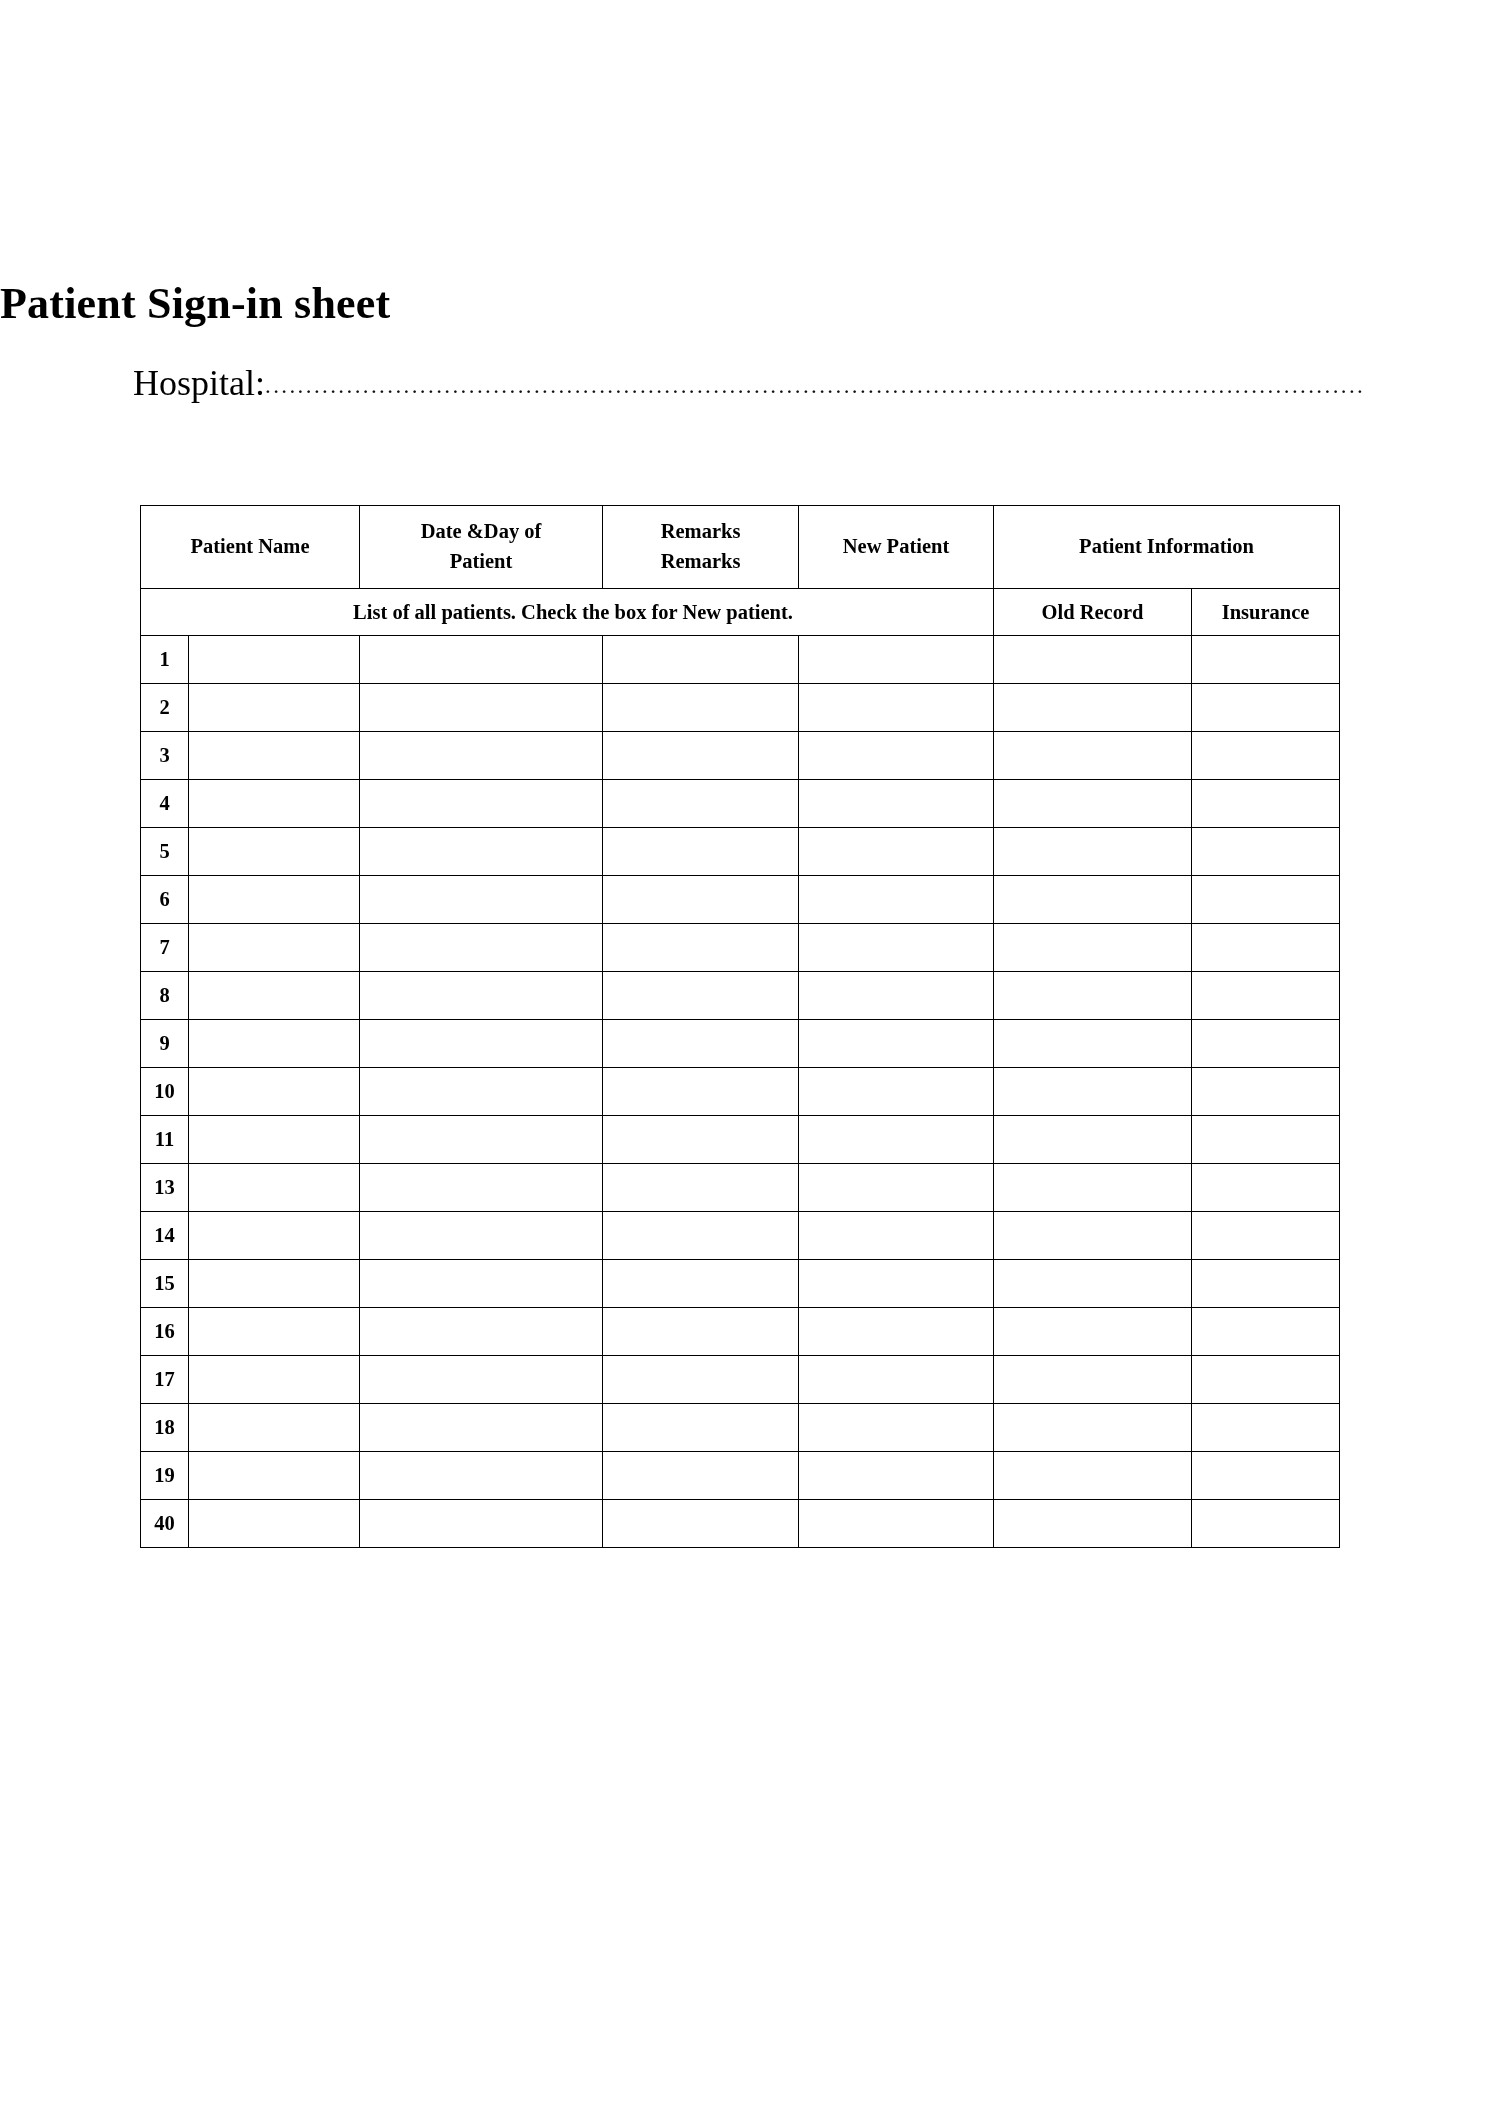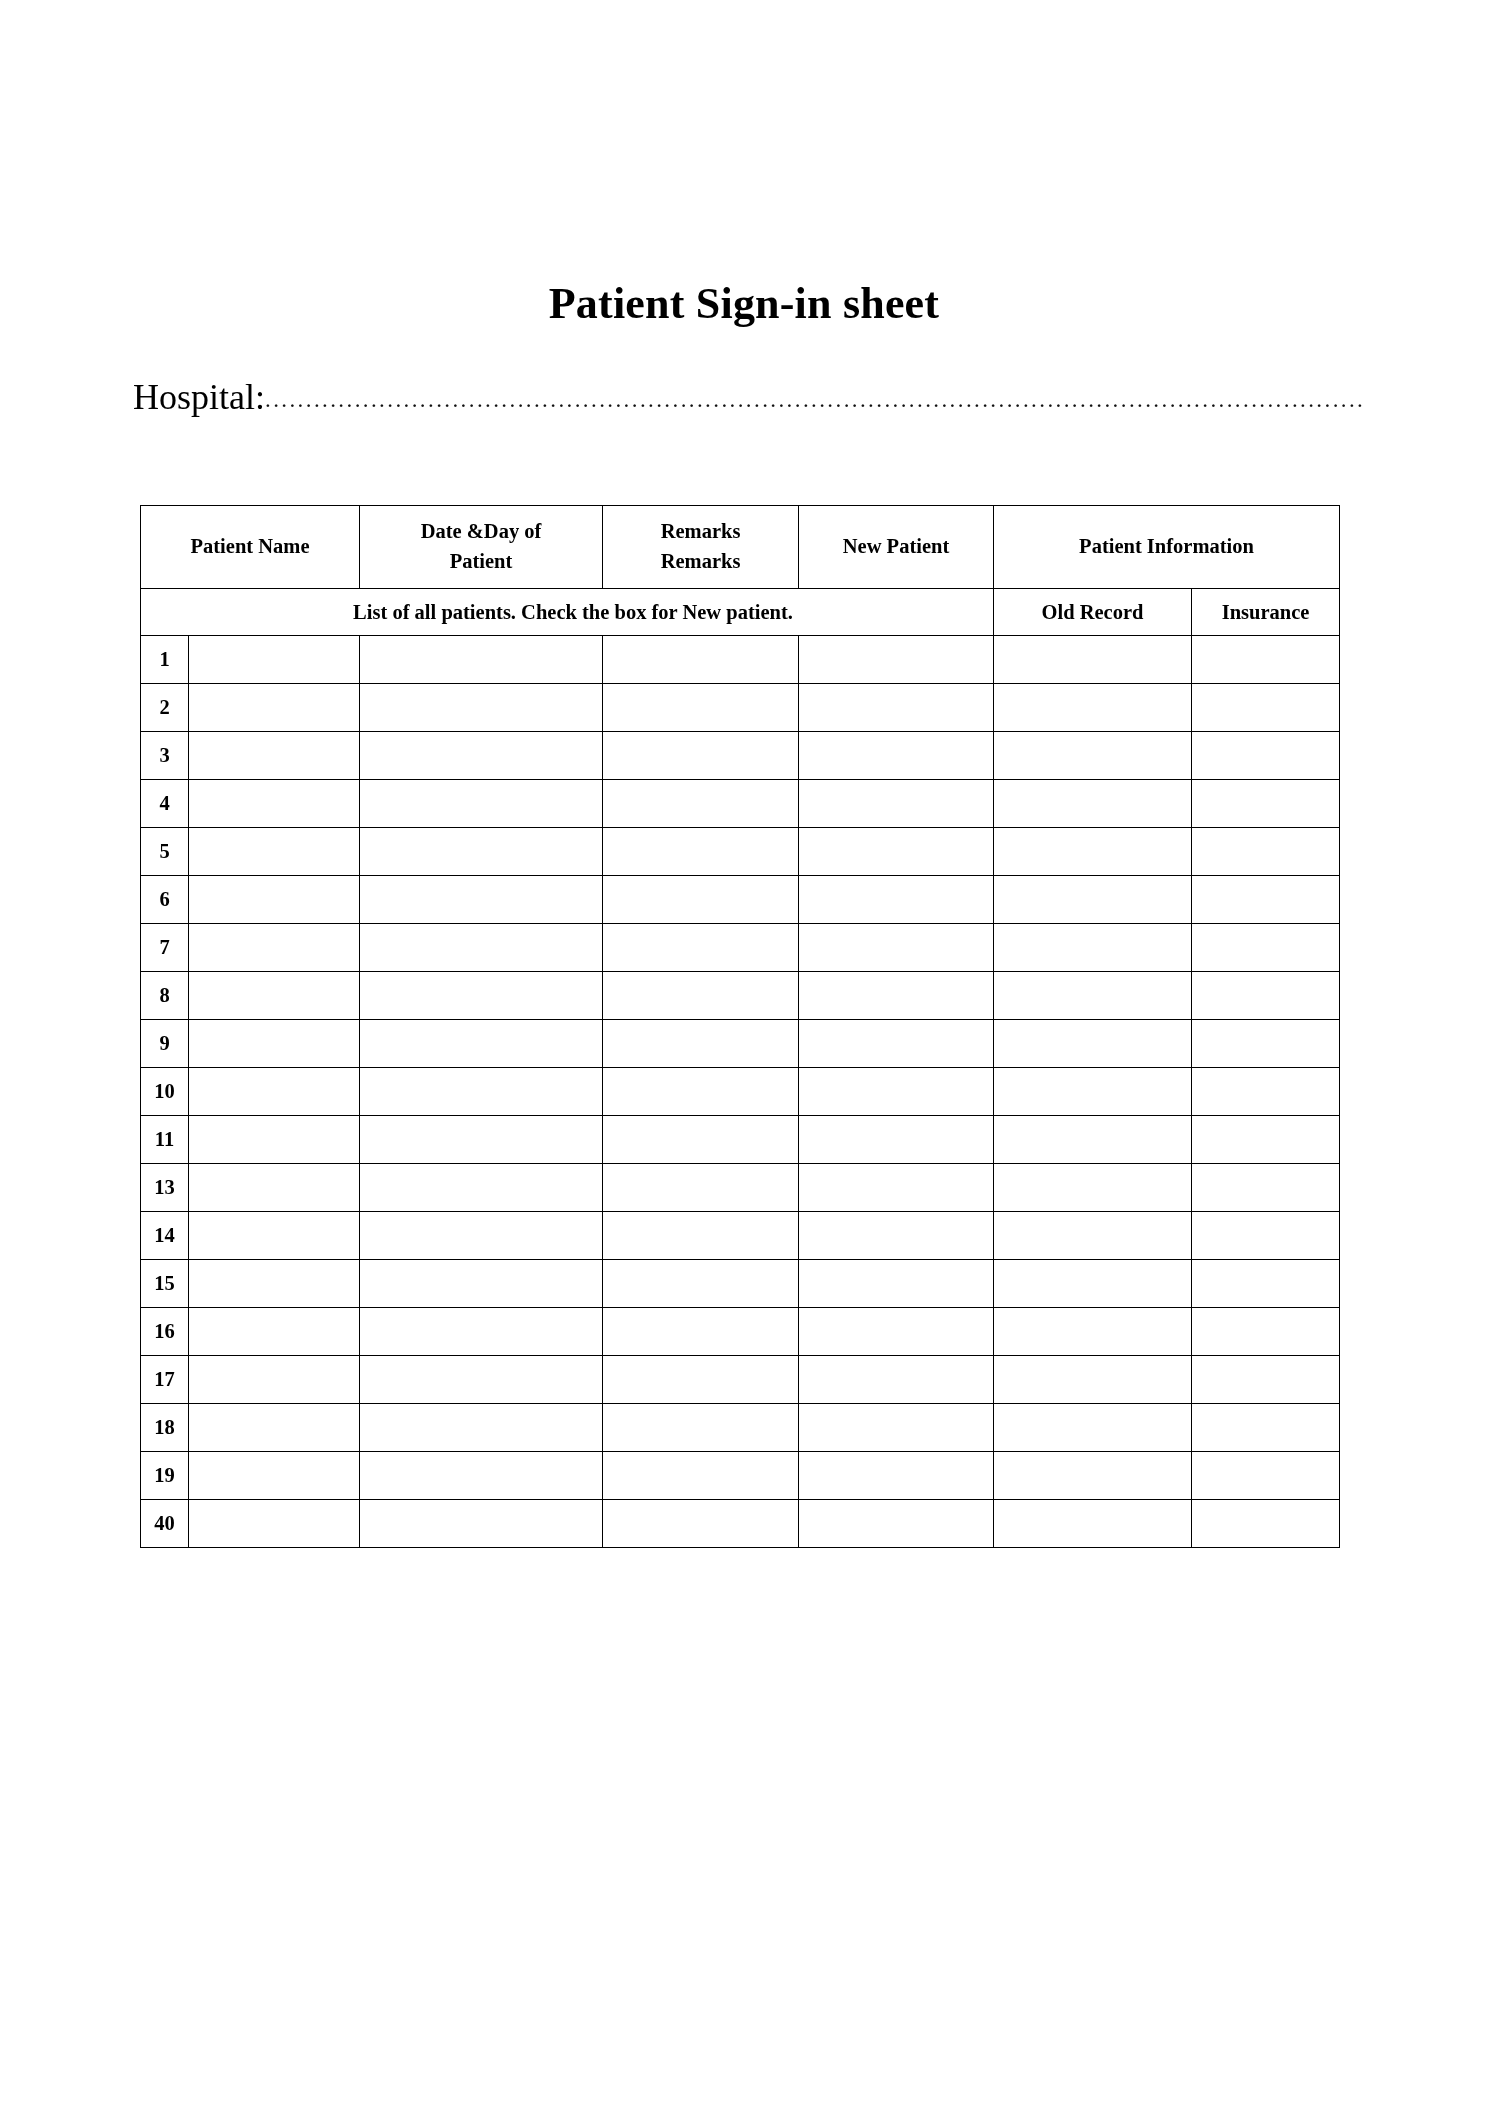--- a/index.html
+++ b/index.html
@@ -19,28 +19,28 @@
     top: 0; left: 0;
     width: 1488px;
     height: 2104px;
     background: #fff;
   }
   .doc-title {
     position: absolute;
     top: 278px;
     left: 0;
     width: 1488px;
-    text-align: center;
+    text-align: left;
     font-size: 44px;
     font-weight: bold;
     letter-spacing: 0.2px;
   }
   .hospital-line {
     position: absolute;
-    top: 376px;
+    top: 362px;
     left: 133px;
     width: 1230px;
     display: flex;
     align-items: baseline;
     font-size: 36px;
     text-align: center;
   }
   .hospital-label {
     white-space: nowrap;
   }

